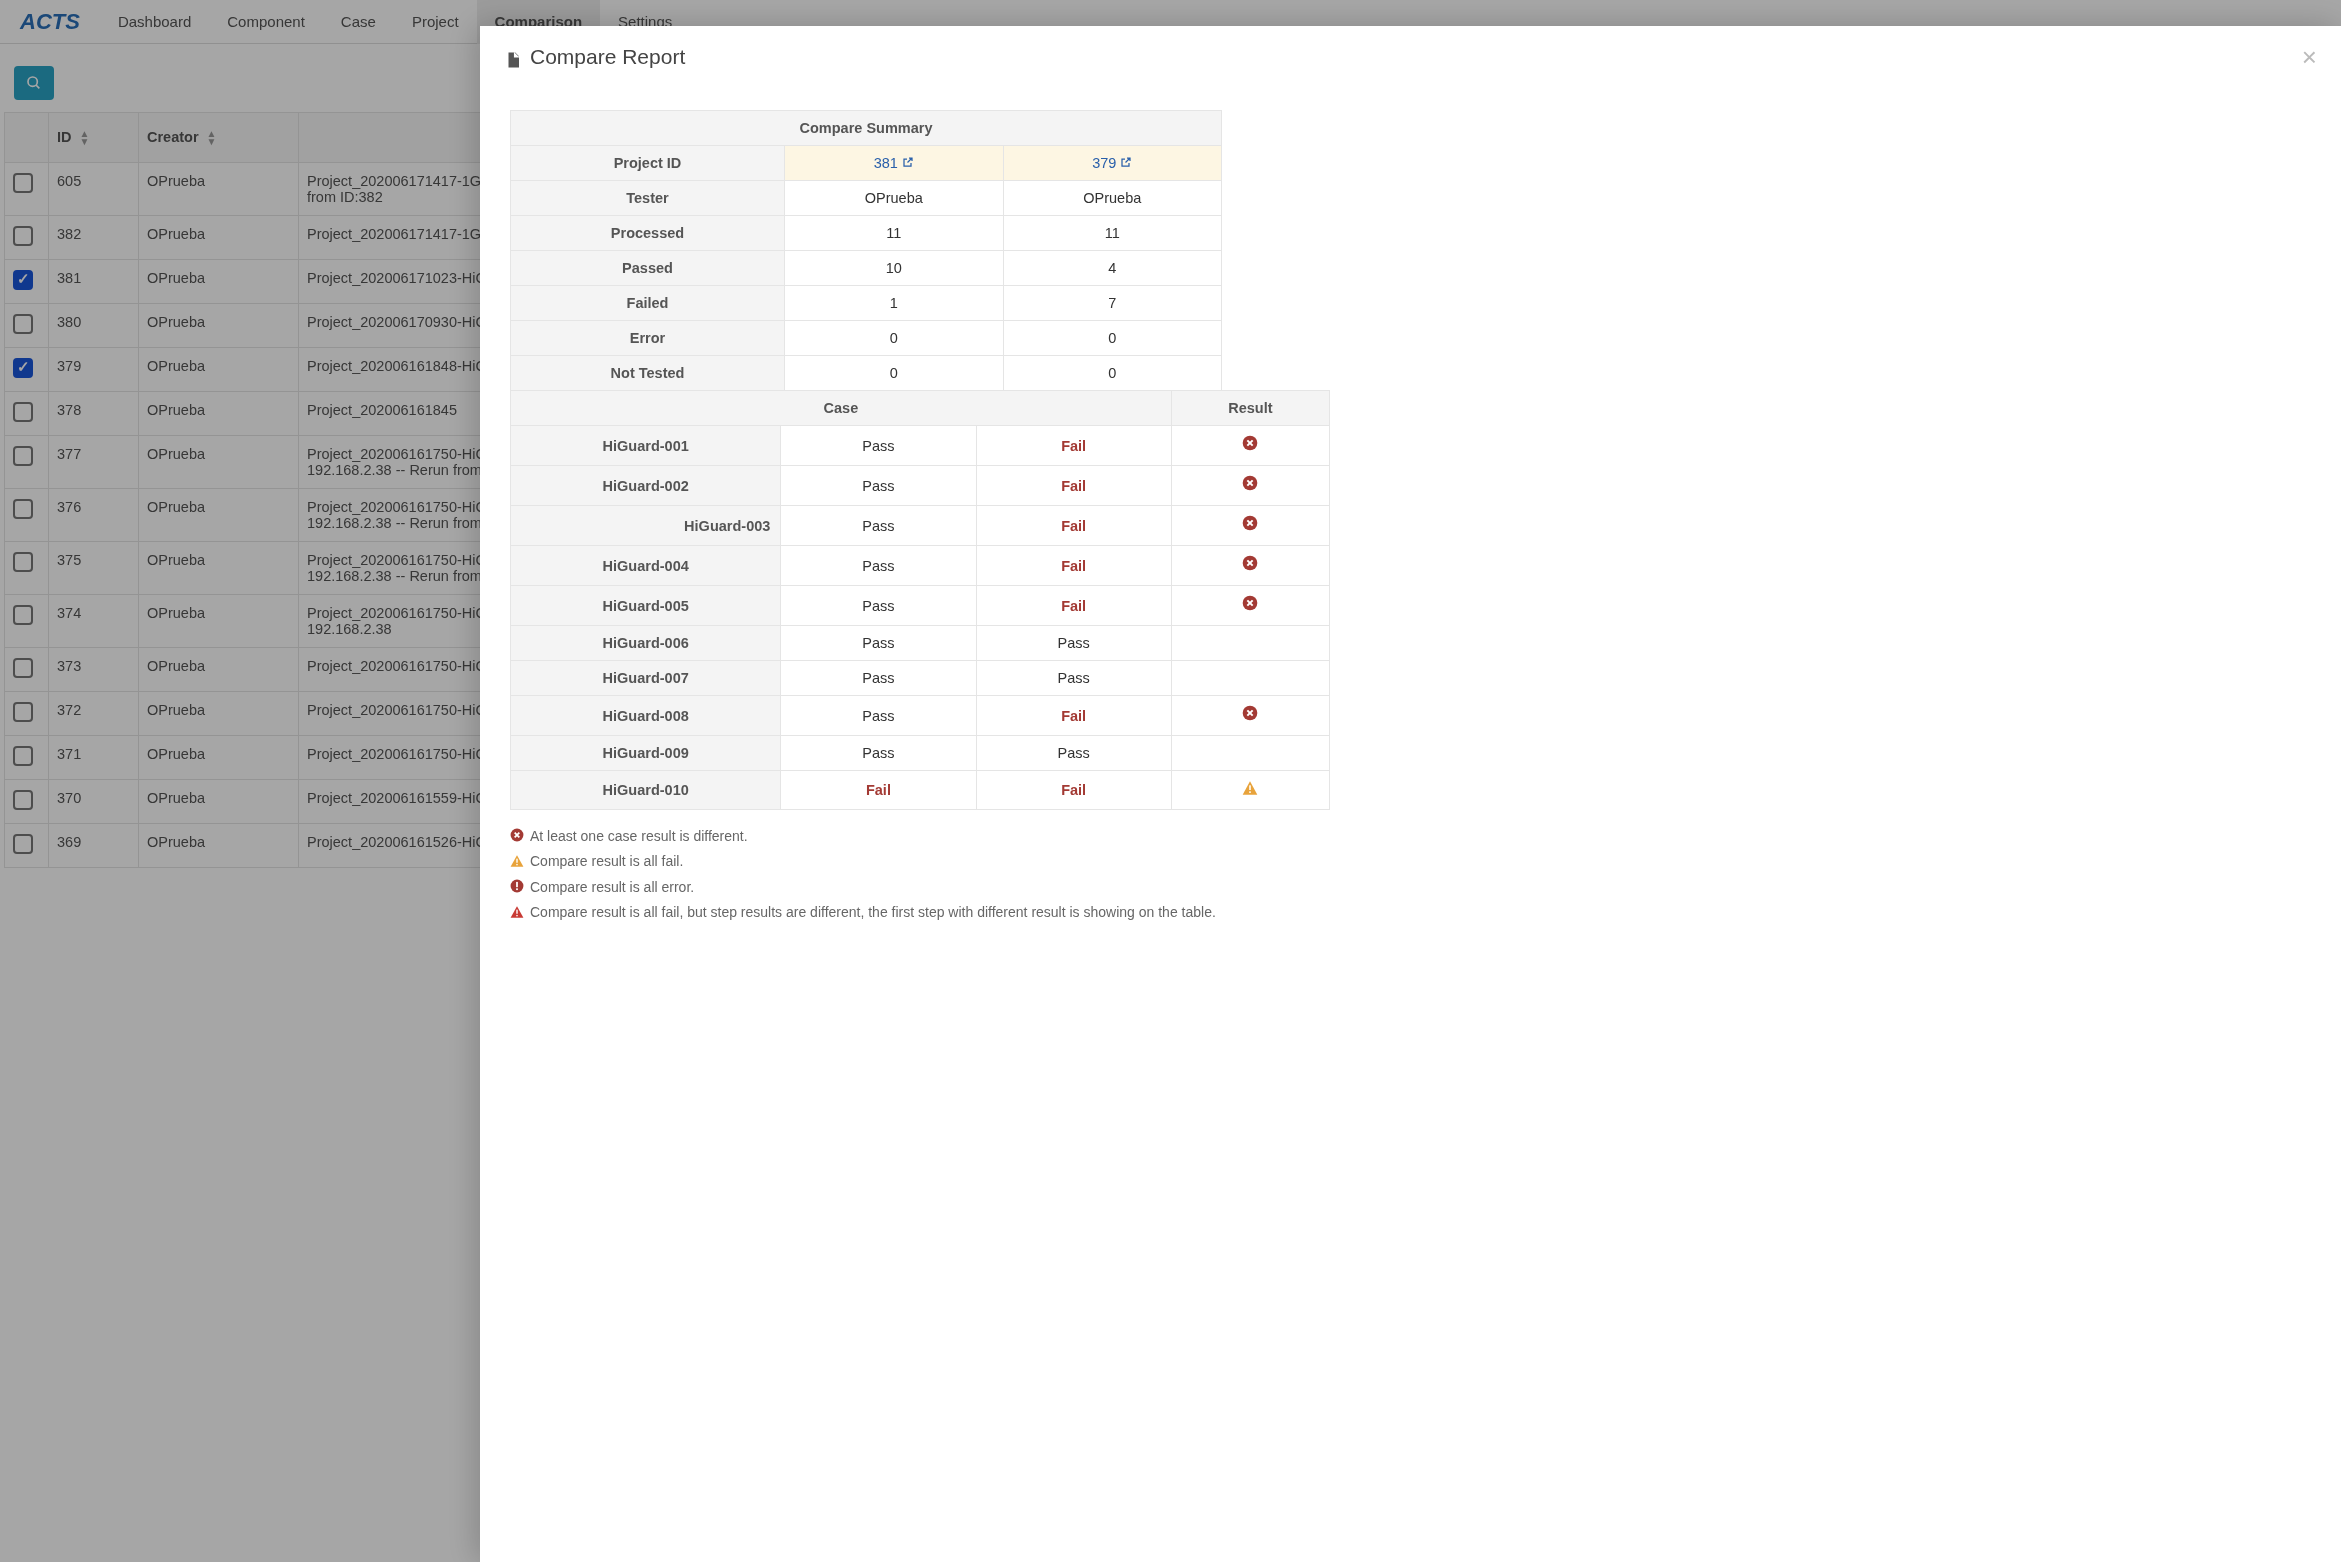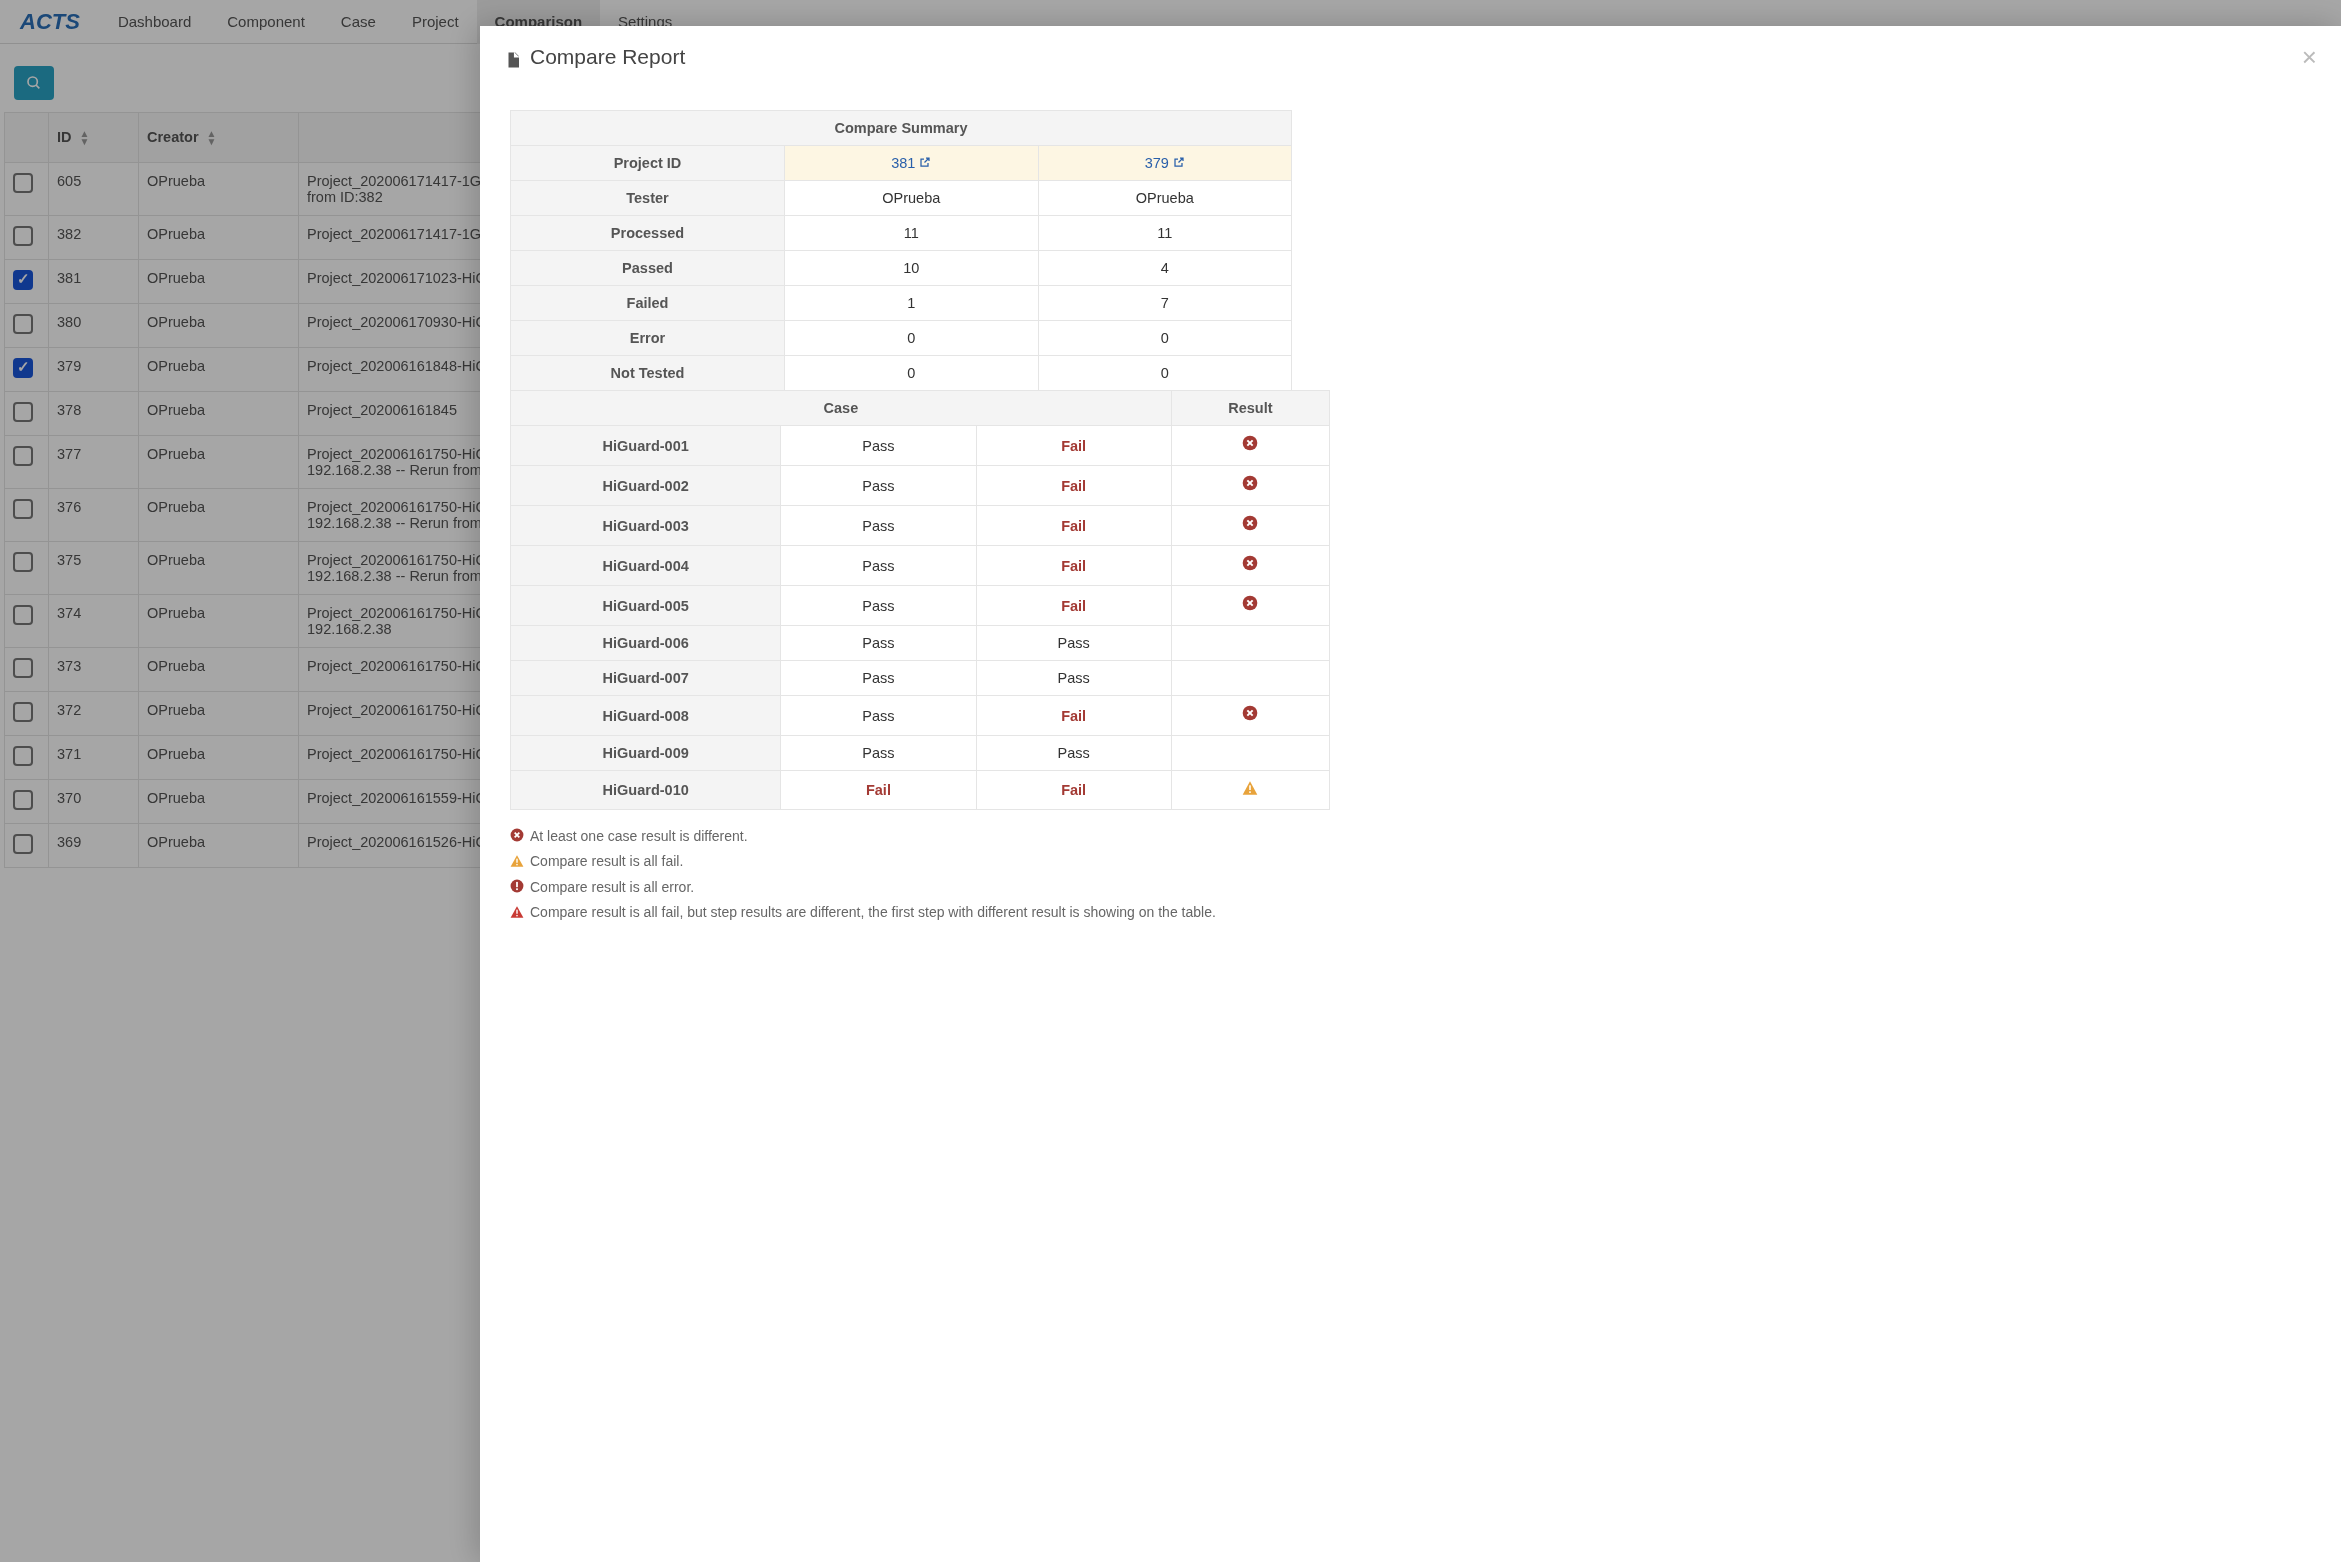--- a/index.html
+++ b/index.html
@@ -122,21 +122,21 @@
   }
   .modal-close {
     margin-left: auto;
     color: #bbb;
     font-size: 26px;
     cursor: pointer;
     line-height: 1;
   }
   .modal-body { padding-top: 28px; }
   table.summary, table.cases {
-    width: 782px;
+    width: 712px;
     border-collapse: collapse;
     margin: 0 auto 0 6px;
   }
   table.cases { width: 820px; }
   table.summary th, table.summary td,
   table.cases th, table.cases td {
     border: 1px solid #e5e5e5;
     padding: 9px 10px;
     text-align: center;
     font-size: 14.5px;
@@ -389,21 +389,21 @@
           <tr>
             <td class="row-label" style="width: 274px;">HiGuard-002</td>
             <td style="width: 198px;">Pass</td>
             <td class="fail-text" style="width: 198px;">Fail</td>
             <td><span class="result-diff"><svg width="16" height="16" viewBox="0 0 24 24">
                   <circle cx="12" cy="12" r="11" fill="#a33a34"></circle>
                   <path d="M8 8l8 8M16 8l-8 8" stroke="#fff" stroke-width="3"></path>
                 </svg></span></td>
           </tr>
           <tr>
-            <td class="row-label" style="width: 274px;">HiGuard-003</td>
+            <td class="row-label" style="width: 274px; text-align: right;">HiGuard-003</td>
             <td style="width: 198px;">Pass</td>
             <td class="fail-text" style="width: 198px;">Fail</td>
             <td><span class="result-diff"><svg width="16" height="16" viewBox="0 0 24 24">
                   <circle cx="12" cy="12" r="11" fill="#a33a34"></circle>
                   <path d="M8 8l8 8M16 8l-8 8" stroke="#fff" stroke-width="3"></path>
                 </svg></span></td>
           </tr>
           <tr>
             <td class="row-label" style="width: 274px;">HiGuard-004</td>
             <td style="width: 198px;">Pass</td>

